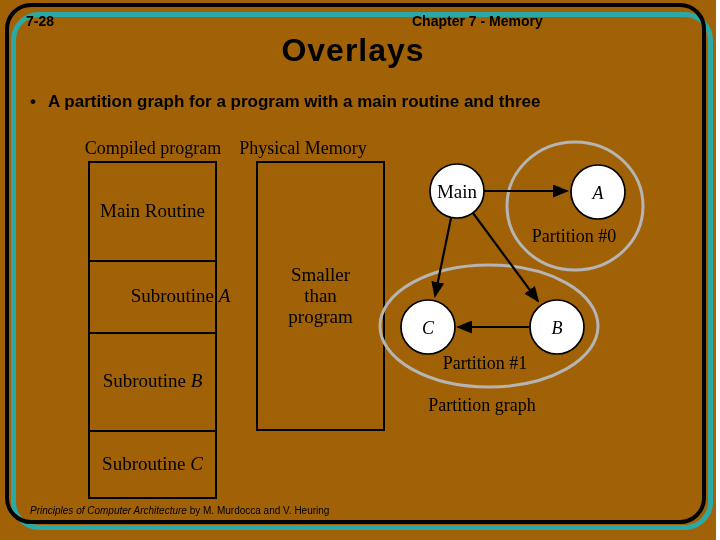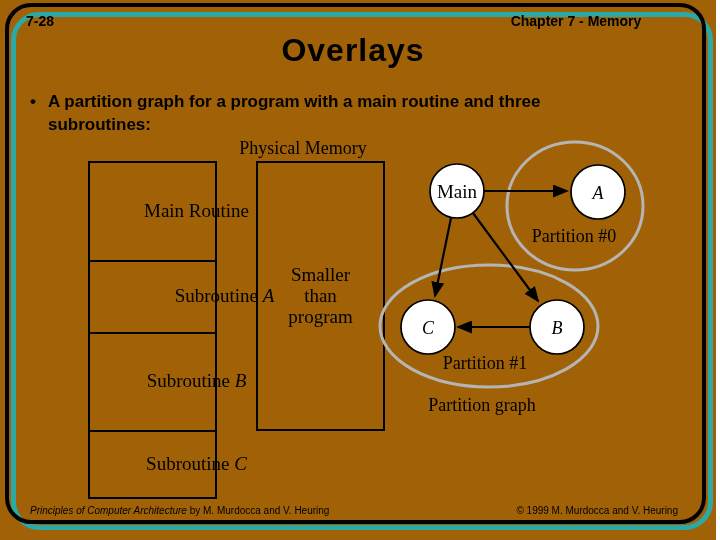--- a/index.html
+++ b/index.html
@@ -6,34 +6,34 @@
   #slide{position:relative;width:716px;height:540px;background:#a16207;overflow:hidden;
          font-family:"Liberation Sans",sans-serif;color:#000;}
   .abs{position:absolute;}
   
   .border-teal{left:11px;top:12px;width:702px;height:518px;border:5px solid #2ba9a6;
                border-radius:28px;box-sizing:border-box;}
   .border-black{left:5px;top:3px;width:701px;height:521px;border:4px solid #000;
                 border-radius:26px;box-sizing:border-box;}
   .hdr{top:13px;font-size:14px;font-weight:bold;}
   #hdr-left{left:26px;}
-  #hdr-right{left:440px;width:272px;text-align:center;}
+  #hdr-right{left:412px;width:272px;text-align:left;}
   #title{left:30px;top:32px;width:646px;text-align:center;font-size:32px;font-weight:bold;
          letter-spacing:1px;}
   #bullet-marker{left:30px;top:90px;font-size:17px;font-weight:bold;line-height:23px;}
   #bullet-lines{left:48px;top:90px;width:620px;font-size:17px;font-weight:bold;line-height:23px;}
   .serif{font-family:"Liberation Serif",serif;}
   .col-label{top:138px;width:180px;text-align:center;font-size:18px;}
   #compiled-label{left:63px;}
   #memory-label{left:213px;}
   .mapbox{border:2px solid #000;box-sizing:border-box;}
   #compiled-box{left:88px;top:161px;width:129px;height:338px;}
   #memory-box{left:239px;top:161px;width:129px;height:270px;margin-left:17px;}
   .divider{position:absolute;left:0;width:100%;height:2px;background:#000;}
-  .seg-label{position:absolute;left:0;width:100%;text-align:center;font-size:19px;line-height:24px;margin-left:44px;}
+  .seg-label{position:absolute;left:0;width:100%;text-align:center;font-size:19px;line-height:24px;}
   #memory-text{position:absolute;left:0;top:101px;width:100%;text-align:center;
                font-size:19px;line-height:21px;}
   #graph-svg{left:370px;top:130px;}
   .ftr{top:505px;font-size:10px;}
   #ftr-left{left:30px;}
   #ftr-right{left:406px;width:272px;text-align:right;}
 </style>
 </head>
 <body>
 
@@ -43,23 +43,23 @@
   <div class="abs border-black"></div>
 
   <div class="abs hdr" id="hdr-left">7-28</div>
   <div class="abs hdr" id="hdr-right">Chapter 7 - Memory</div>
 
   <div class="abs" id="title">Overlays</div>
 
   <div class="abs" id="bullet-marker">•</div>
   <div class="abs" id="bullet-lines">
     <div>A partition graph for a program with a main routine and three</div>
-    <div>subroutines:</div>
   </div>
 
+  <div class="abs serif col-label" id="compiled-label">Compiled program</div>
   <div class="abs serif col-label" id="memory-label">Physical Memory</div>
 
   <div class="abs mapbox" id="compiled-box">
     <div class="divider" style="top:97px;"></div>
     <div class="divider" style="top:169px;"></div>
     <div class="divider" style="top:267px;"></div>
     <div class="seg-label serif" style="top:36px;"><span>Main Routine</span><i></i></div>
     <div class="seg-label serif" style="top:121px;padding-left:28px;"><span>Subroutine </span><i>A</i></div>
     <div class="seg-label serif" style="top:289px;"><span>Subroutine </span><i>C</i></div>
     <div class="seg-label serif" style="top:206px;"><span>Subroutine </span><i>B</i></div>
@@ -99,15 +99,14 @@
     <text x="187" y="204" text-anchor="middle" font-family="Liberation Serif, serif" font-size="18" font-style="italic">B</text>
 
     <text x="204" y="112" text-anchor="middle" font-family="Liberation Serif, serif" font-size="18">Partition #0</text>
     <text x="115" y="239" text-anchor="middle" font-family="Liberation Serif, serif" font-size="18">Partition #1</text>
     <text x="112" y="281" text-anchor="middle" font-family="Liberation Serif, serif" font-size="18">Partition graph</text>
   </svg>
 
   <div class="abs ftr" id="ftr-left">
     <i>Principles of Computer Architecture</i><span> by M. Murdocca and V. Heuring</span>
   </div>
-  <div class="abs ftr" id="ftr-right">© 1999 M. Murdocca and V. Heuring</div>
 
 </div>
 
 </body></html>

